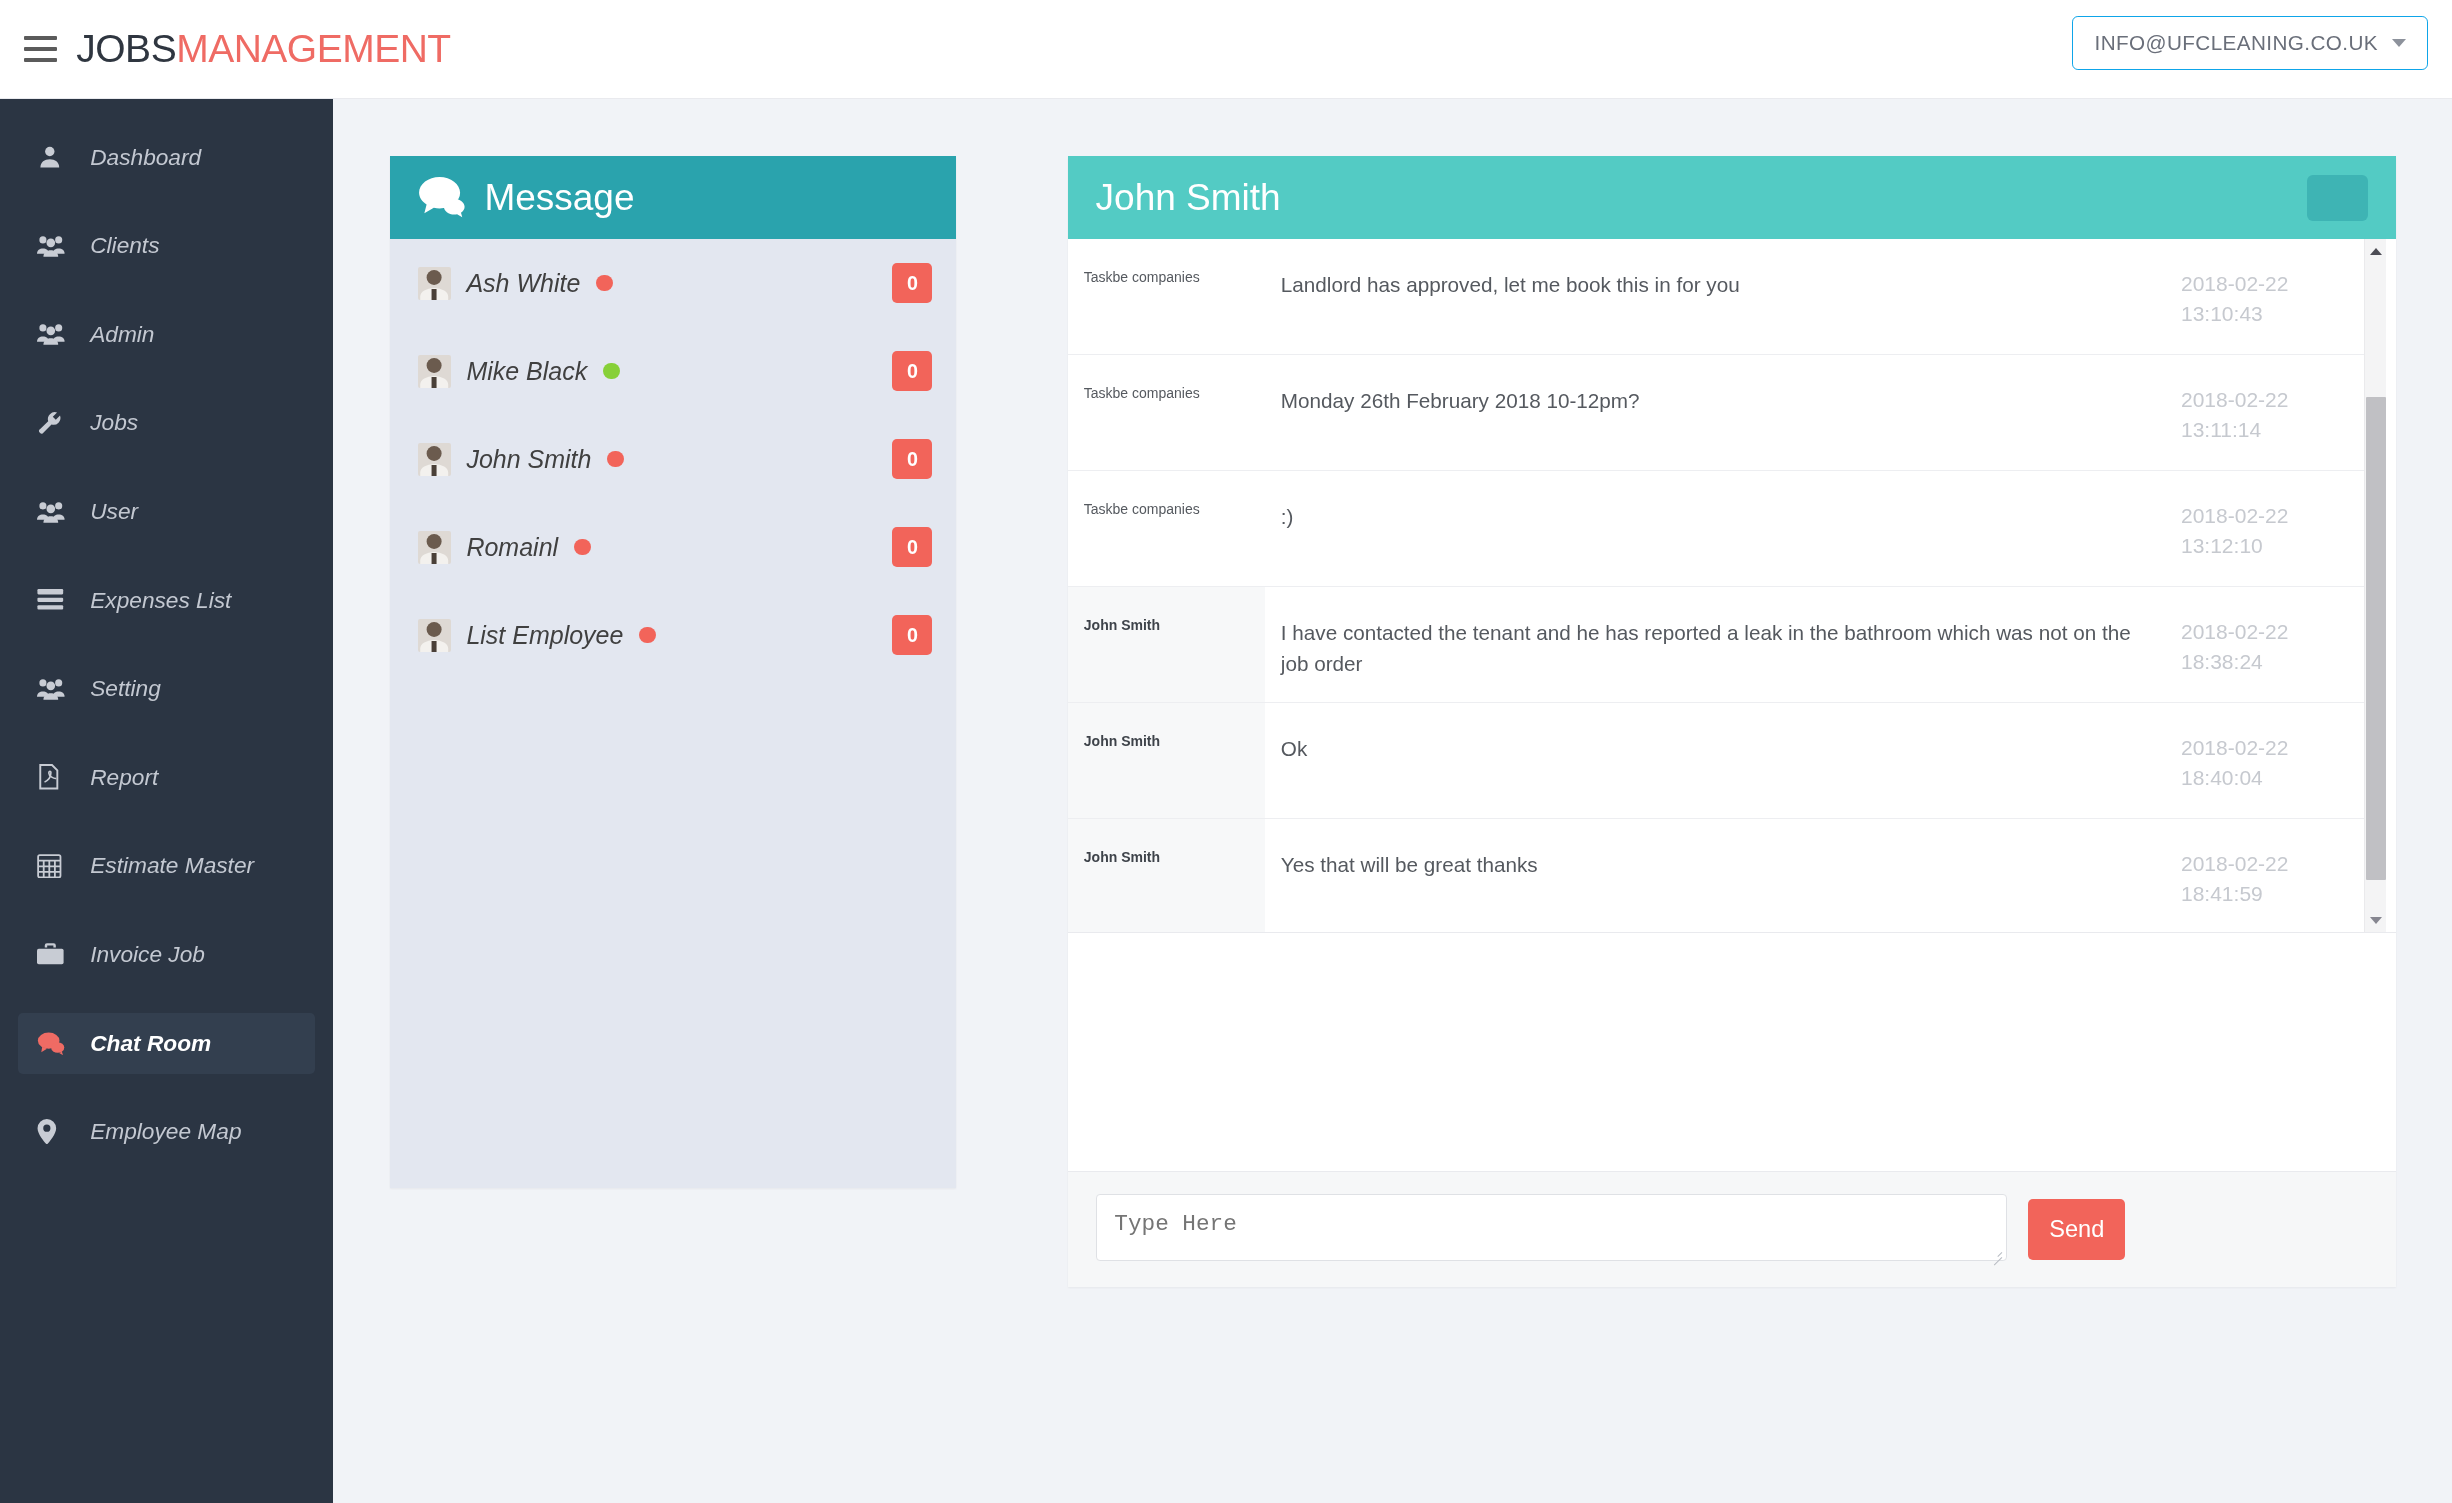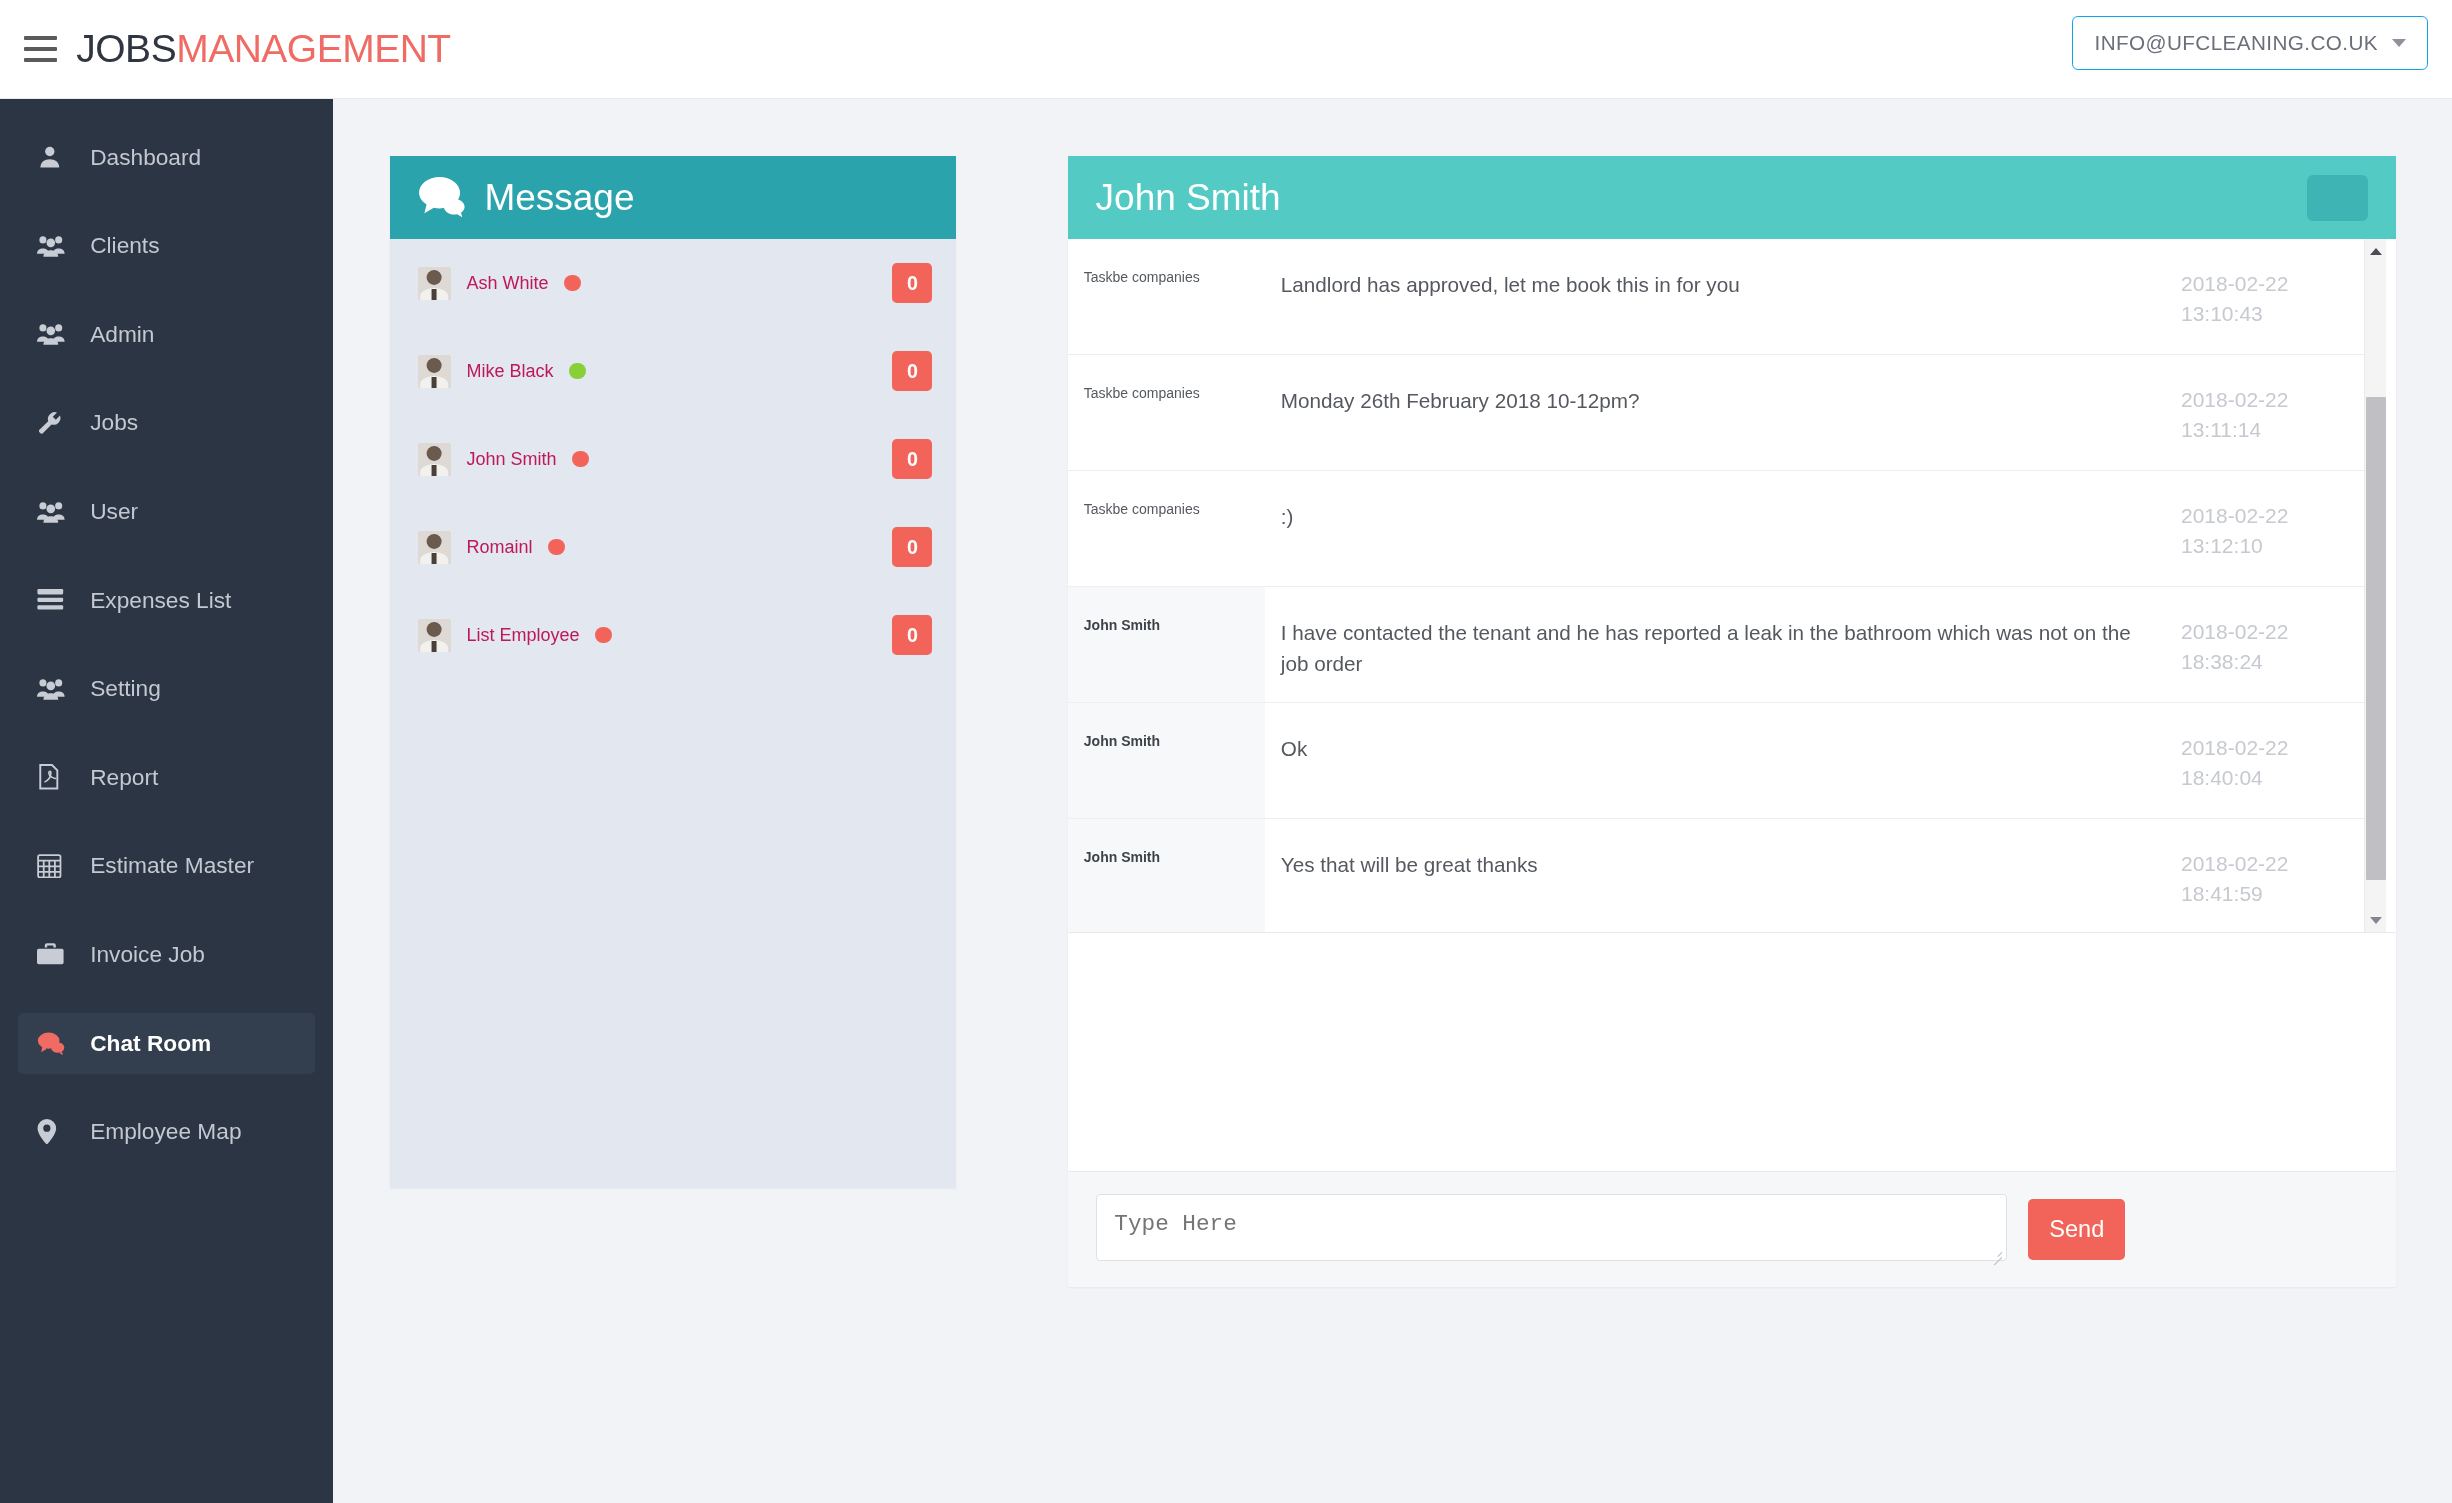--- a/index.html
+++ b/index.html
@@ -57,20 +57,21 @@
   .nav-item {
     display: flex; align-items: center;
     height: 61px;
     margin: 0 17.7px;
     padding-left: 19.7px;
     border-radius: 4.9px;
     cursor: pointer;
     color: #c3c8d1;
     font-size: 22.7px;
     margin-bottom: 27.6px;
+    font-style: italic;
   }
   .nav-item.active { background: #333f4f; color: #ffffff; font-weight: 700; }
   .nav-item .ico {
     width: 39px; margin-right: 13.8px;
     display: flex; align-items: center; justify-content: flex-start;
     color: #c8ccd4;
   }
   .nav-item.active .ico { color: #ef6b64; }
   .nav-item svg { display: block; }
 
@@ -123,21 +124,21 @@
     position: absolute; left: 50%; bottom: -5.9px;
     transform: translateX(-50%);
     width: 27.6px; height: 17.7px; border-radius: 50% 50% 0 0;
     background: #f3f1ee;
   }
   .avatar .tie {
     position: absolute; left: 50%; bottom: 0;
     transform: translateX(-50%);
     width: 4.9px; height: 10.8px; background: #4a4038;
   }
-  .contact .cname { font-size: 18px; color: #be185d; white-space: nowrap; }
+  .contact .cname { font-size: 25px; color: #404040; white-space: nowrap; font-style: italic; }
   .status-dot {
     width: 16.7px; height: 16.7px; border-radius: 50%;
     margin-left: 15.8px; flex: 0 0 auto;
   }
   .status-dot.off { background: #f2645a; }
   .status-dot.on { background: #87d038; }
   .badge {
     margin-left: auto;
     min-width: 40px; height: 40px;
     background: #f2645a; color: #ffffff;

